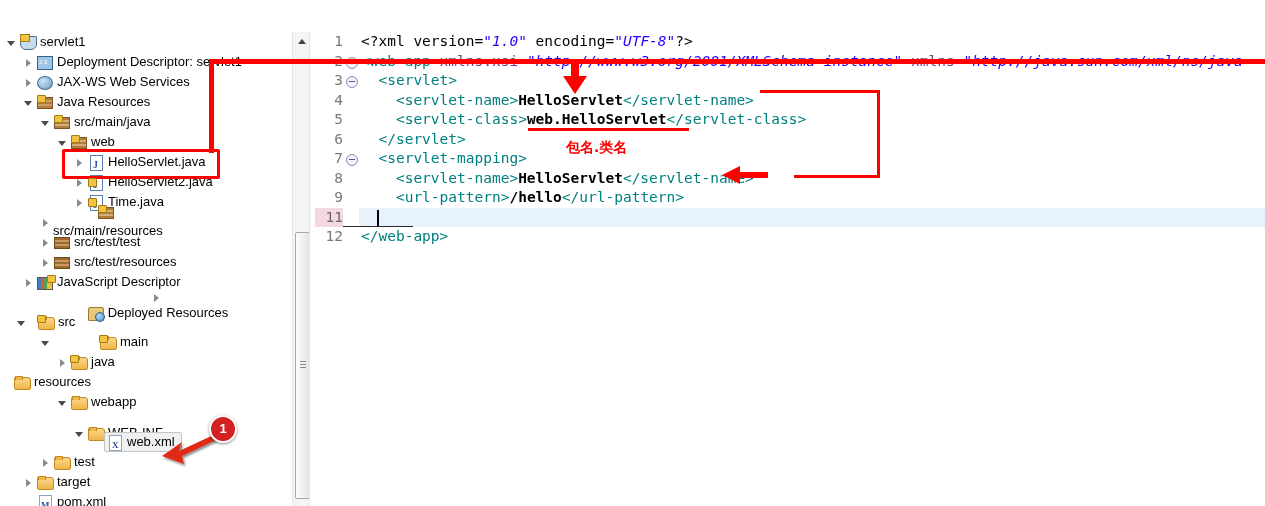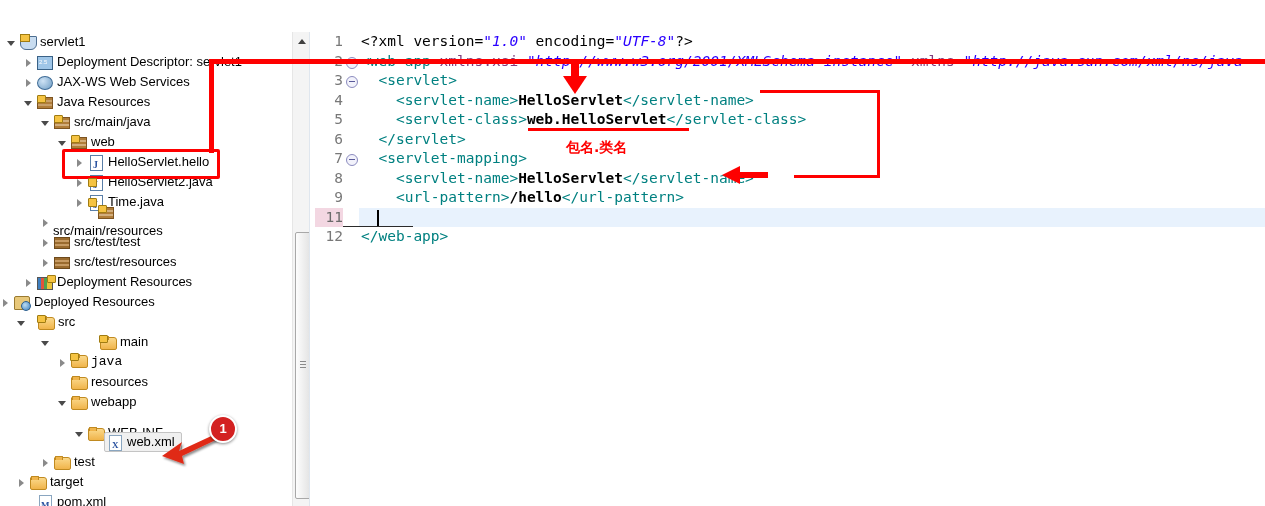--- a/index.html
+++ b/index.html
@@ -286,21 +286,21 @@
           </span>
           <span class="tlabel">web</span>
         </span>
       </div>
       <div class="tree-item" style="top: 0px; padding-left: 74px;">
         <span class="twisty collapsed"></span>
         <span style="display: flex; align-items: center;">
           <span class="ticon">
             <span class="ic-java"></span>
           </span>
-          <span class="tlabel">HelloServlet.hello</span>
+          <span class="tlabel">HelloServlet.java</span>
         </span>
       </div>
       <div class="tree-item" style="top: 0px; padding-left: 74px;">
         <span class="twisty collapsed"></span>
         <span style="display: flex; align-items: center;">
           <span class="ticon">
             <span class="ic-java warn"></span>
           </span>
           <span class="tlabel">HelloServlet2.java</span>
         </span>
@@ -340,60 +340,60 @@
           </span>
           <span class="tlabel">src/test/resources</span>
         </span>
       </div>
       <div class="tree-item" style="top: 0px; padding-left: 23px;">
         <span class="twisty collapsed"></span>
         <span style="display: flex; align-items: center;">
           <span class="ticon">
             <span class="ic-lib"></span>
           </span>
-          <span class="tlabel">Deployment Resources</span>
+          <span class="tlabel">JavaScript Descriptor</span>
+        </span>
+      </div>
+      <div class="tree-item" style="top: 0px; padding-left: 23px; flex-direction: column;">
+        <span class="twisty collapsed"></span>
+        <span style="display: flex; align-items: center;">
+          <span class="ticon">
+            <span class="ic-deployed"></span>
+          </span>
+          <span class="tlabel">Deployed Resources</span>
+        </span>
+      </div>
+      <div class="tree-item" style="top: 0px; padding-left: 16px; gap: 8px;">
+        <span class="twisty expanded"></span>
+        <span style="display: flex; align-items: center;">
+          <span class="ticon">
+            <span class="ic-folder warn"></span>
+          </span>
+          <span class="tlabel">src</span>
+        </span>
+      </div>
+      <div class="tree-item" style="top: 0px; padding-left: 40px; gap: 46px;">
+        <span class="twisty expanded"></span>
+        <span style="display: flex; align-items: center;">
+          <span class="ticon">
+            <span class="ic-folder warn"></span>
+          </span>
+          <span class="tlabel">main</span>
+        </span>
+      </div>
+      <div class="tree-item" style="top: 0px; padding-left: 57px;">
+        <span class="twisty collapsed"></span>
+        <span style="display: flex; align-items: center;">
+          <span class="ticon">
+            <span class="ic-folder warn"></span>
+          </span>
+          <span class="tlabel">java</span>
         </span>
       </div>
       <div class="tree-item" style="top: 0px; ">
-        <span class="twisty collapsed"></span>
-        <span style="display: flex; align-items: center;">
-          <span class="ticon">
-            <span class="ic-deployed"></span>
-          </span>
-          <span class="tlabel">Deployed Resources</span>
-        </span>
-      </div>
-      <div class="tree-item" style="top: 0px; padding-left: 16px; gap: 8px;">
-        <span class="twisty expanded"></span>
-        <span style="display: flex; align-items: center;">
-          <span class="ticon">
-            <span class="ic-folder warn"></span>
-          </span>
-          <span class="tlabel">src</span>
-        </span>
-      </div>
-      <div class="tree-item" style="top: 0px; padding-left: 40px; gap: 46px;">
-        <span class="twisty expanded"></span>
-        <span style="display: flex; align-items: center;">
-          <span class="ticon">
-            <span class="ic-folder warn"></span>
-          </span>
-          <span class="tlabel">main</span>
-        </span>
-      </div>
-      <div class="tree-item" style="top: 0px; padding-left: 57px;">
-        <span class="twisty collapsed"></span>
-        <span style="display: flex;  font-family: Liberation Mono, monospace;">
-          <span class="ticon">
-            <span class="ic-folder warn"></span>
-          </span>
-          <span class="tlabel">java</span>
-        </span>
-      </div>
-      <div class="tree-item" style="top: 0px; padding-left: 57px;">
         <span class="twisty none"></span>
         <span style="display: flex; align-items: center;">
           <span class="ticon">
             <span class="ic-folder"></span>
           </span>
           <span class="tlabel">resources</span>
         </span>
       </div>
       <div class="tree-item" style="top: 0px; padding-left: 57px;">
         <span class="twisty expanded"></span>
@@ -424,21 +424,21 @@
       </div>
       <div class="tree-item" style="top: 0px; padding-left: 40px;">
         <span class="twisty collapsed"></span>
         <span style="display: flex; align-items: center;">
           <span class="ticon">
             <span class="ic-folder"></span>
           </span>
           <span class="tlabel">test</span>
         </span>
       </div>
-      <div class="tree-item" style="top: 0px; padding-left: 16px; text-align: center;">
+      <div class="tree-item" style="top: 0px; padding-left: 23px; text-align: center;">
         <span class="twisty collapsed"></span>
         <span style="display: flex; align-items: center;">
           <span class="ticon">
             <span class="ic-folder"></span>
           </span>
           <span class="tlabel">target</span>
         </span>
       </div>
       <div class="tree-item" style="top: 0px; padding-left: 23px;">
         <span class="twisty none"></span>

